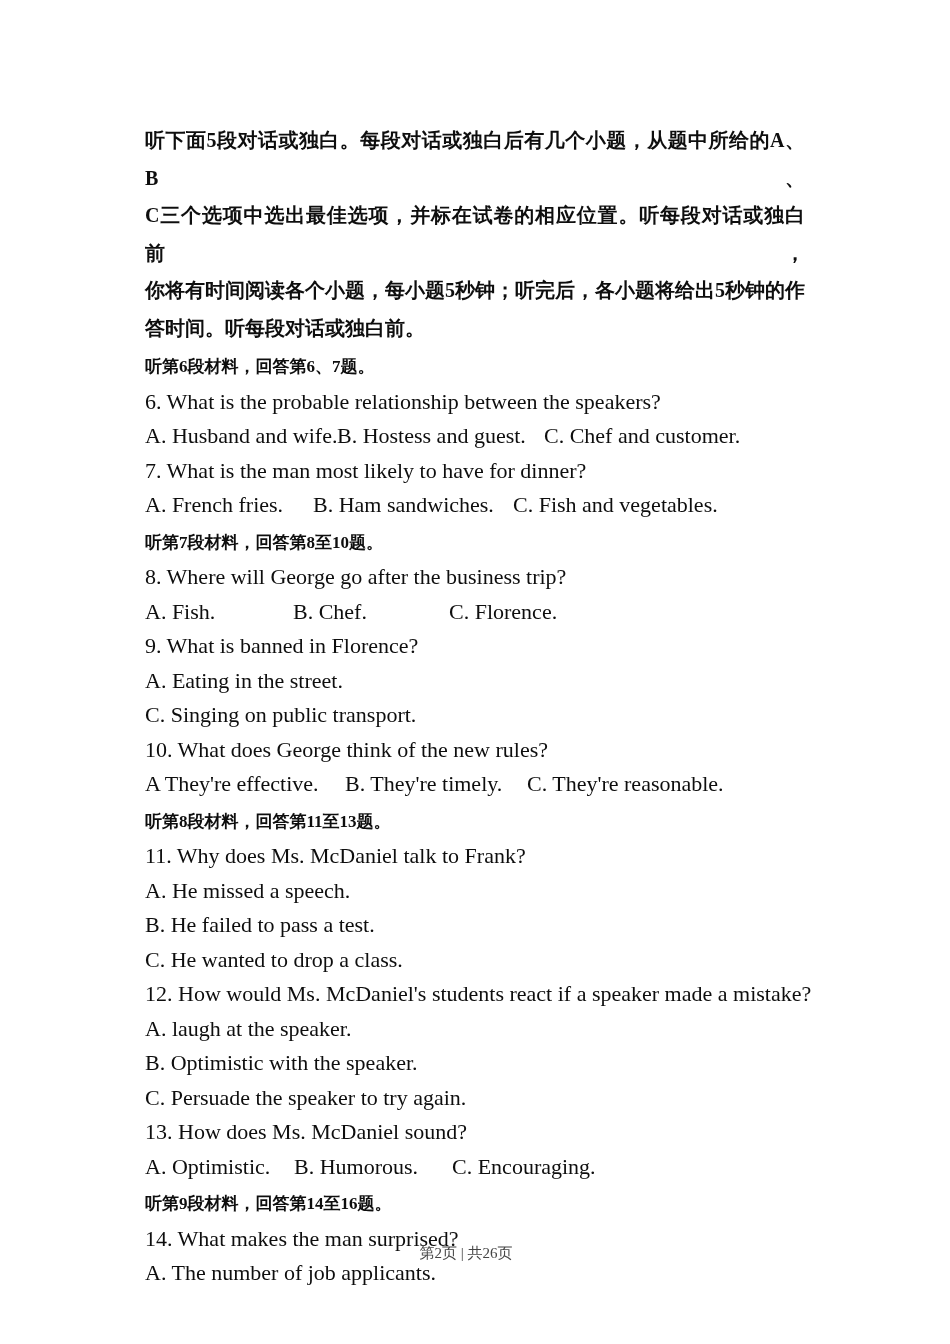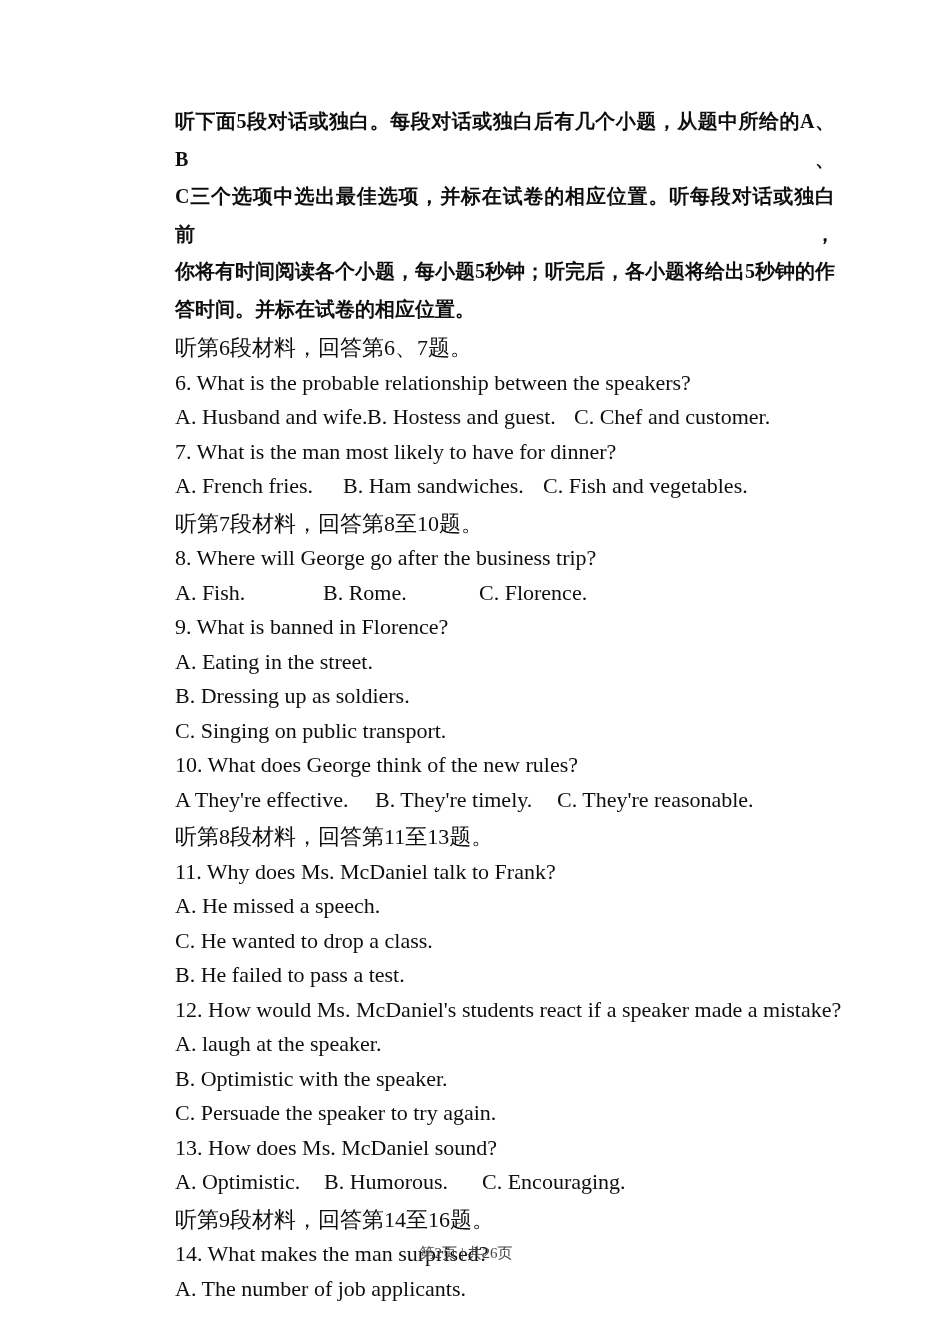--- a/index.html
+++ b/index.html
@@ -6,40 +6,39 @@
   body {
     width: 950px; height: 1344px;
     background: #ffffff;
     position: relative;
     font-family: "Liberation Serif", "DejaVu Serif", serif;
     color: #0e0e0e;
     overflow: hidden;
   }
   .content {
     position: absolute;
-    left: 145px; top: 103px;
+    left: 145px; top: 122px;
     width: 660px;
-    margin-left: 30px;
   }
   
   .intro-line {
     font-size: 20px;
     font-weight: bold;
     line-height: 37.5px;
     white-space: nowrap;
   }
   .intro-line.j {
     white-space: normal;
     text-align: justify;
     text-align-last: justify;
   }
   
   .heading {
-    font-size: 22px;
-    font-weight: normal;
+    font-size: 17px;
+    font-weight: bold;
     line-height: 34.5px;
     margin-top: 3px;
     white-space: nowrap;
   }
   
   .line {
     font-size: 22px;
     line-height: 34.5px;
     white-space: nowrap;
   }
@@ -62,21 +61,21 @@
 </style>
 </head>
 <body>
 
 <div class="content">
 
   <div>
     <div class="intro-line j">听下面5段对话或独白。每段对话或独白后有几个小题，从题中所给的A、B、</div>
     <div class="intro-line j">C三个选项中选出最佳选项，并标在试卷的相应位置。听每段对话或独白前，</div>
     <div class="intro-line j">你将有时间阅读各个小题，每小题5秒钟；听完后，各小题将给出5秒钟的作</div>
-    <div class="intro-line">答时间。并标在试卷的相应位置。</div>
+    <div class="intro-line">答时间。听每段对话或独白前。</div>
   </div>
 
   <div class="heading">听第6段材料，回答第6、7题。</div>
 
   <div class="line">6. What is the probable relationship between the speakers?</div>
   <div class="line optrow r6">
     <span class="oA">A. Husband and wife.</span>
     <span class="oB">B. Hostess and guest.</span>
     <span class="oC">C. Chef and customer.</span>
   </div>
@@ -86,42 +85,41 @@
     <span class="oA">A. French fries.</span>
     <span class="oB">B. Ham sandwiches.</span>
     <span class="oC">C. Fish and vegetables.</span>
   </div>
 
   <div class="heading">听第7段材料，回答第8至10题。</div>
 
   <div class="line">8. Where will George go after the business trip?</div>
   <div class="line optrow r8">
     <span class="oA">A. Fish.</span>
-    <span class="oB">B. Rome.</span>
+    <span class="oB">B. Chef.</span>
     <span class="oC">C. Florence.</span>
   </div>
 
   <div class="line">9. What is banned in Florence?</div>
   <div class="line">A. Eating in the street.</div>
-  <div class="line">B. Dressing up as soldiers.</div>
   <div class="line">C. Singing on public transport.</div>
 
   <div class="line">10. What does George think of the new rules?</div>
   <div class="line optrow r10">
     <span class="oA">A They're effective.</span>
     <span class="oB">B. They're timely.</span>
     <span class="oC">C. They're reasonable.</span>
   </div>
 
   <div class="heading">听第8段材料，回答第11至13题。</div>
 
   <div class="line">11. Why does Ms. McDaniel talk to Frank?</div>
   <div class="line">A. He missed a speech.</div>
+  <div class="line">B. He failed to pass a test.</div>
   <div class="line">C. He wanted to drop a class.</div>
-  <div class="line">B. He failed to pass a test.</div>
 
   <div class="line">12. How would Ms. McDaniel's students react if a speaker made a mistake?</div>
   <div class="line">A. laugh at the speaker.</div>
   <div class="line">B. Optimistic with the speaker.</div>
   <div class="line">C. Persuade the speaker to try again.</div>
 
   <div class="line">13. How does Ms. McDaniel sound?</div>
   <div class="line optrow r13">
     <span class="oA">A. Optimistic.</span>
     <span class="oB">B. Humorous.</span>

